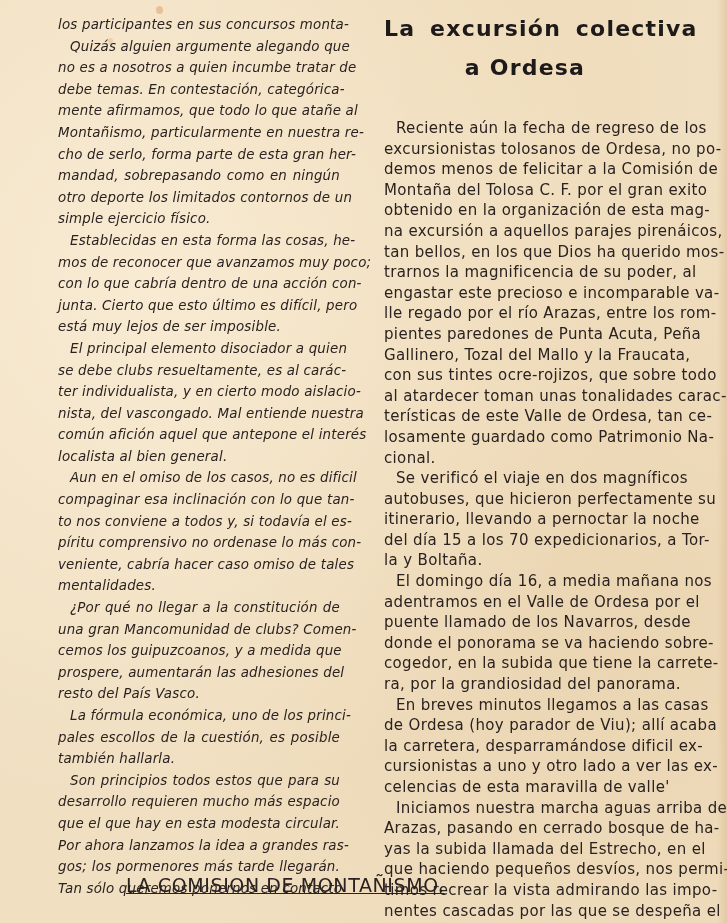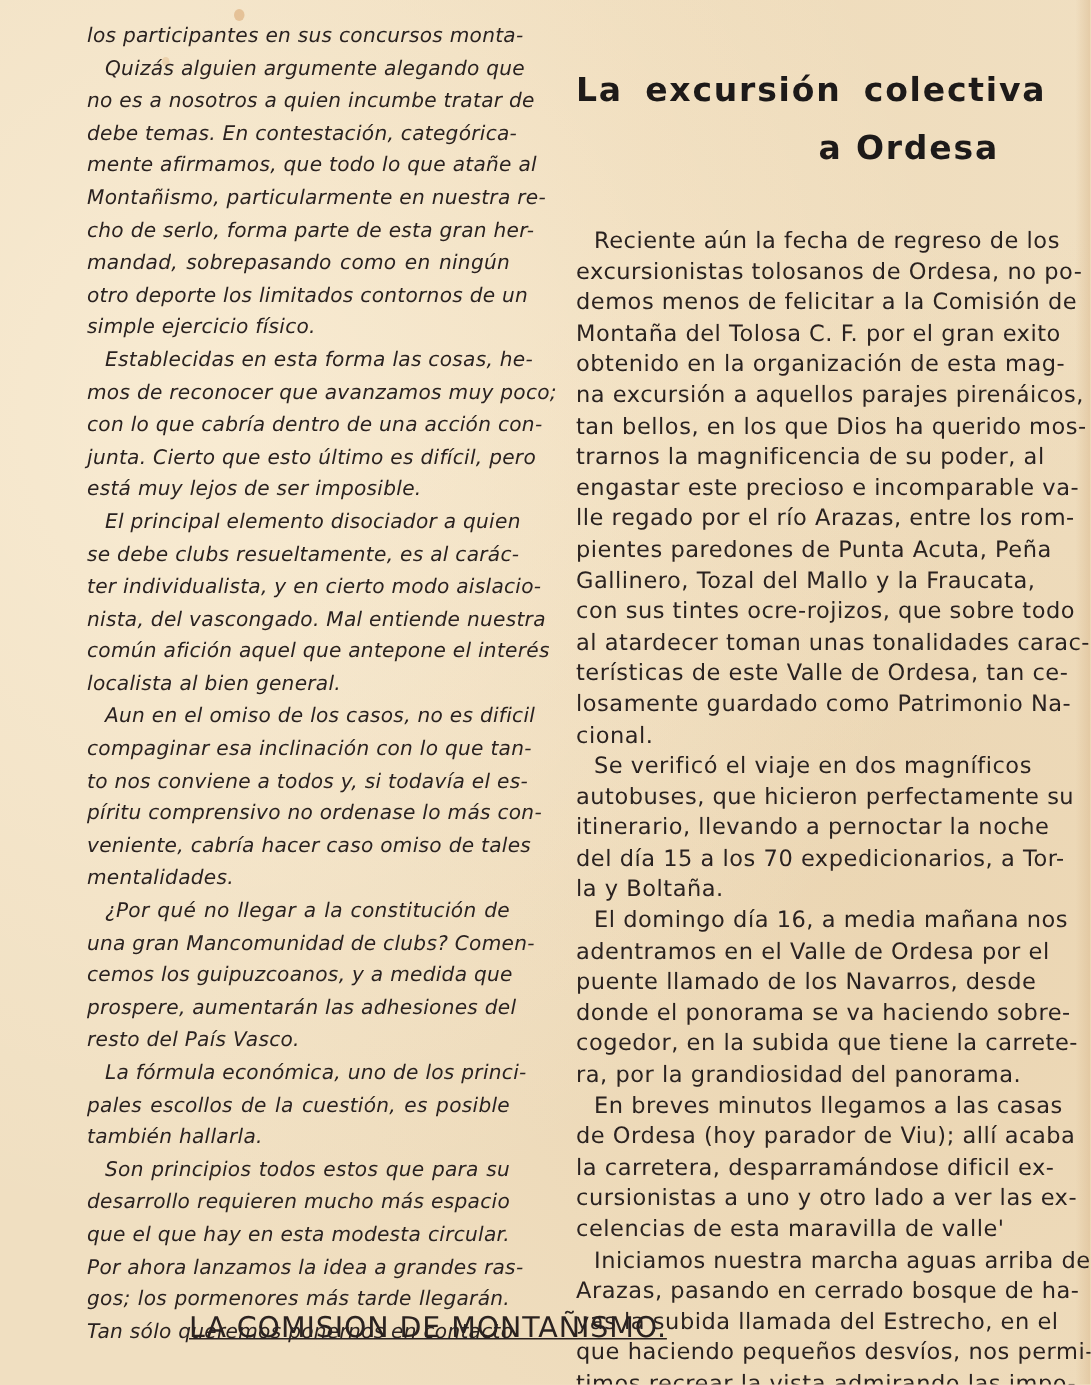--- a/index.html
+++ b/index.html
@@ -29,23 +29,23 @@
   }
   #col-left .line { font-style: oblique; font-size: 13.4px; }
   .line.last { text-align-last: left; }
   .line.indent { padding-left: 12px; }
 
   #col-right .line { font-size: 15px; line-height: 20.6px; height: 20.6px; letter-spacing: 0.35px; }
 
   .title {
     font-family: "DejaVu Sans", sans-serif;
     font-weight: bold; font-size: 22px; letter-spacing: 1.2px;
-    color: #1d1a19; text-align: right; white-space: nowrap;
+    color: #1d1a19; text-align: center; white-space: nowrap;
   }
-  .title.t1 { height: 38px; line-height: 38px; text-align: justify; text-align-last: justify; word-spacing: 6px; margin-top: 32px; }
+  .title.t1 { height: 38px; line-height: 38px; text-align: justify; text-align-last: justify; word-spacing: 6px; }
   .title.t2 { height: 40px; line-height: 40px; }
   .title-gap { height: 30px; }
 
   .signature {
     position: absolute; left: 126px; top: 874px;
     font-size: 19px; letter-spacing: 0.6px; white-space: nowrap;
     font-family: "DejaVu Sans", sans-serif;
     text-decoration: underline;
   }
   .smudge { position: absolute; border-radius: 50%; background: rgba(210,150,90,0.45); }

